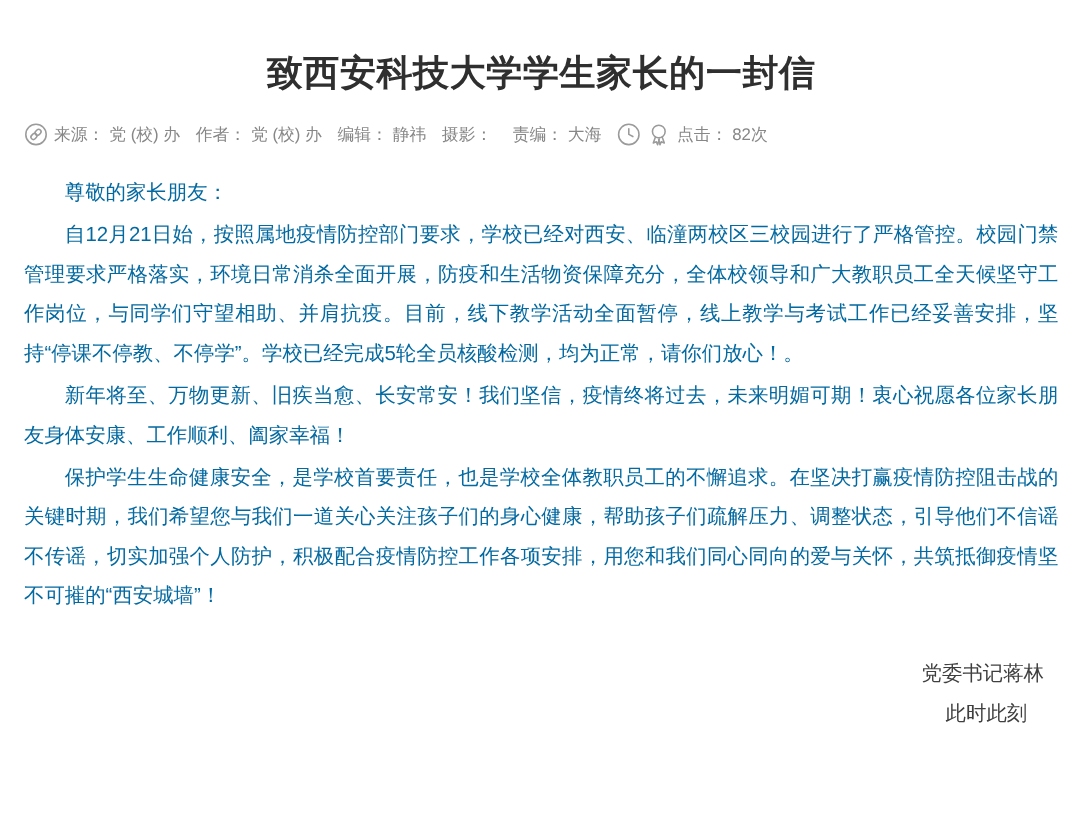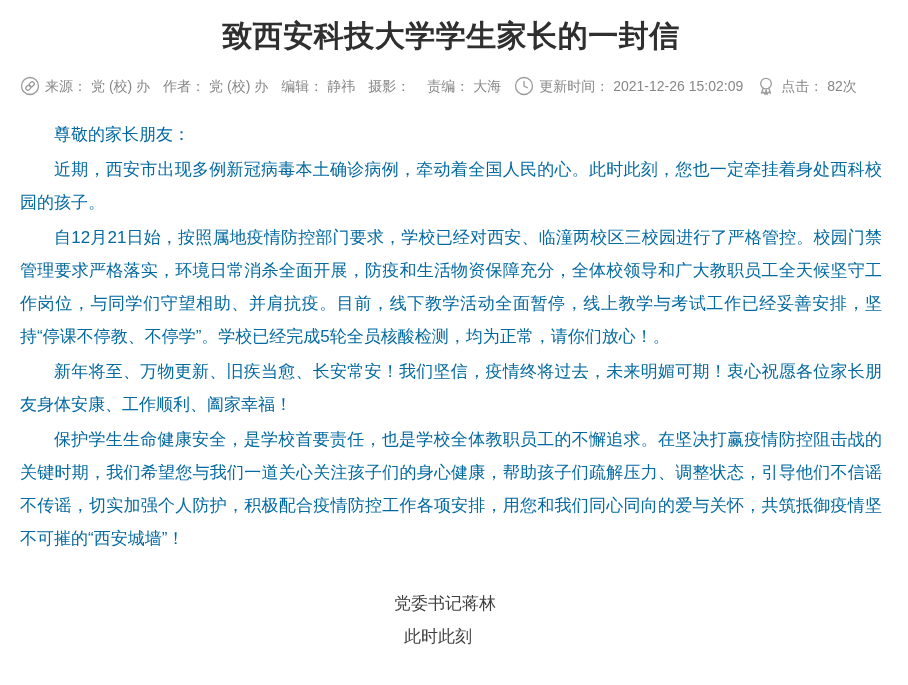--- a/index.html
+++ b/index.html
@@ -10,20 +10,21 @@
     height: 685px;
     overflow: hidden;
     font-family: "Liberation Sans", "DejaVu Sans", sans-serif;
   }
   .page {
     box-sizing: border-box;
     width: 908px;
     height: 636px;
     padding: 8px 26px 0 20px;
     background: #ffffff;
+    margin-top: 26px;
   }
   h1.title {
     margin: 0;
     padding: 6px 0 0 0;
     font-size: 30px;
     line-height: 44px;
     font-weight: 700;
     color: #2f2f2f;
     text-align: center;
     letter-spacing: 0.5px;
@@ -54,21 +55,21 @@
   }
   .article-body p {
     margin: 0 0 2px 0;
     text-indent: 2em;
   }
   .signature {
     margin-top: 32px;
     font-size: 17px;
     line-height: 33px;
     color: #3f3f3f;
-    text-align: center;
+    text-align: right;
   }
   .signature .sig-line-1 { padding-right: 12px; }
   .signature .sig-line-2 { padding-right: 26px; }
   .signature .sig-line-3 { padding-right: 44px; }
 </style>
 </head>
 <body>
 
 <div class="page">
 
@@ -88,34 +89,32 @@
     <span class="meta-item"><span class="ml">作者：</span><span class="mv">党 (校) 办</span></span>
     <span class="meta-item"><span class="ml">编辑：</span><span class="mv">静祎</span></span>
     <span class="meta-item"><span class="ml">摄影：</span><span class="mv"></span></span>
     <span class="meta-item"><span class="ml">责编：</span><span class="mv">大海</span></span>
     <span class="icon gap-left">
       <svg width="20" height="20" viewBox="0 0 20 20" fill="none" stroke="#9b9b9b" stroke-width="1.3" stroke-linecap="round">
         <circle cx="10" cy="10" r="8.5"></circle>
         <path d="M10 5.3 L10 10 L13.4 11.8"></path>
       </svg>
     </span>
-    <span class="meta-item"><span class="ml">更新时间：</span><span class="mv">2021-12-26 15:02:09</span></span>
     <span class="icon gap-left">
       <svg width="20" height="20" viewBox="0 0 20 20" fill="none" stroke="#9b9b9b" stroke-width="1.3" stroke-linecap="round" stroke-linejoin="round">
         <circle cx="10" cy="7.6" r="5.3"></circle>
         <path d="M7.2 12.2 L5.4 17.2 L8 16.2 L9 18.6 L10.4 13.9"></path>
         <path d="M12.8 12.2 L14.6 17.2 L12 16.2 L11 18.6 L9.9 14.4"></path>
       </svg>
     </span>
     <span class="meta-item"><span class="ml">点击：</span><span class="mv">82次</span></span>
   </div>
 
   <div class="article-body">
     <p>尊敬的家长朋友：</p>
-    <p>近期，西安市出现多例新冠病毒本土确诊病例，牵动着全国人民的心。此时此刻，您也一定牵挂着身处西科校园的孩子。</p>
     <p>自12月21日始，按照属地疫情防控部门要求，学校已经对西安、临潼两校区三校园进行了严格管控。校园门禁管理要求严格落实，环境日常消杀全面开展，防疫和生活物资保障充分，全体校领导和广大教职员工全天候坚守工作岗位，与同学们守望相助、并肩抗疫。目前，线下教学活动全面暂停，线上教学与考试工作已经妥善安排，坚持“停课不停教、不停学”。学校已经完成5轮全员核酸检测，均为正常，请你们放心！。</p>
     <p>新年将至、万物更新、旧疾当愈、长安常安！我们坚信，疫情终将过去，未来明媚可期！衷心祝愿各位家长朋友身体安康、工作顺利、阖家幸福！</p>
     <p>保护学生生命健康安全，是学校首要责任，也是学校全体教职员工的不懈追求。在坚决打赢疫情防控阻击战的关键时期，我们希望您与我们一道关心关注孩子们的身心健康，帮助孩子们疏解压力、调整状态，引导他们不信谣不传谣，切实加强个人防护，积极配合疫情防控工作各项安排，用您和我们同心同向的爱与关怀，共筑抵御疫情坚不可摧的“西安城墙”！</p>
   </div>
 
   <div class="signature">
     <div class="sig-line-1">党委书记蒋林</div>
     <div class="sig-line-2">此时此刻</div>
   </div>
 

